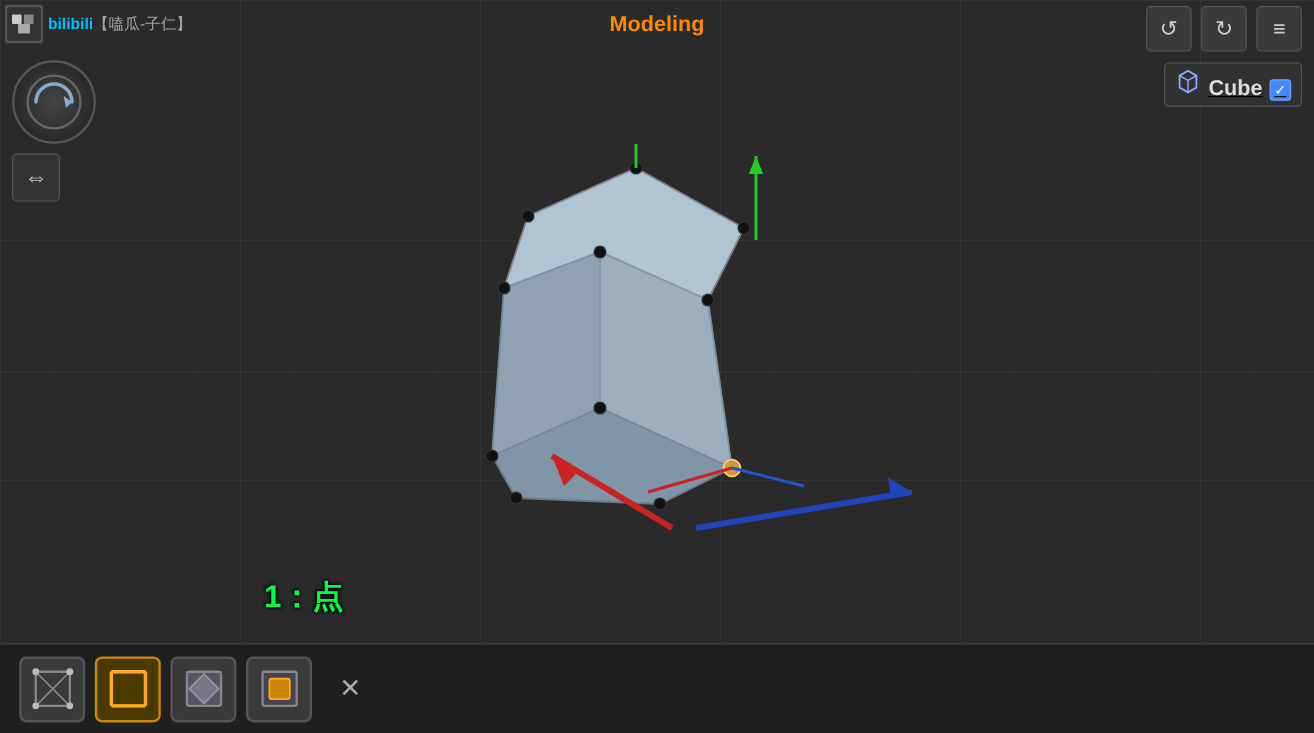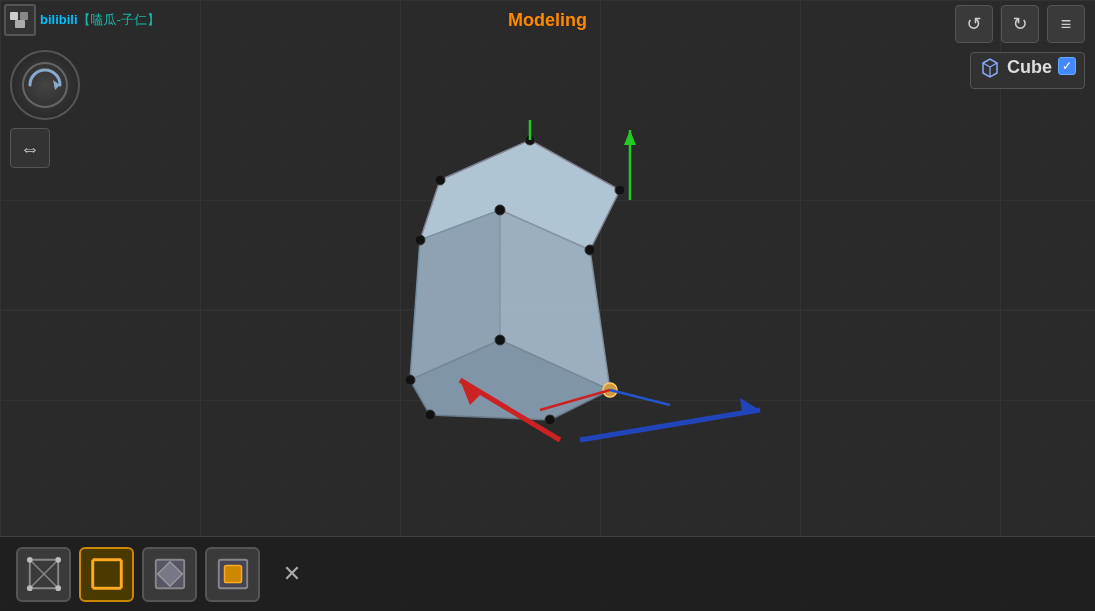--- a/index.html
+++ b/index.html
@@ -96,24 +96,25 @@
 
     
     .object-panel {
       position: absolute;
       top: 52px;
       right: 10px;
       background: rgba(50,50,50,0.85);
       border: 1px solid #555;
       border-radius: 4px;
       display: flex;
-      align-items: flex-start;
+      align-items: flex-end;
       gap: 6px;
       padding: 4px 8px;
       z-index: 20;
+      text-decoration: underline;
     }
 
     .object-name {
       color: #dddddd;
       font-size: 18px;
       font-weight: bold;
     }
 
     .object-checkbox {
       width: 18px;
@@ -237,21 +238,21 @@
     }
 
     
     .bili-text {
       color: #00bfff;
       font-size: 13px;
       font-weight: bold;
     }
 
     .channel-text {
-      color: #14b8a6;
+      color: #a3a3a3;
       font-size: 13px;
       text-align: center;
     }
 
     
     .grid-svg {
       position: absolute;
       top: 0; left: 0;
       width: 100%;
       height: 100%;
@@ -375,20 +376,21 @@
       <path d="M 10 25 A 15 15 0 0 1 40 25" fill="none" stroke="#88aacc" stroke-width="3" stroke-linecap="round"></path>
       <polygon points="40,25 33,20 35,30" fill="#88aacc"></polygon>
     </svg>
   </div>
   <div class="nav-arrow">
     <span>⇔</span>
   </div>
 </div>
 
 <div class="annotation-overlay">
+  <div class="annotation-title">1：点</div>
 </div>
 
 <div class="bottom-toolbar">
 
   <div class="tool-btn">
     <svg width="38" height="38" viewBox="0 0 38 38">
       <rect x="4" y="4" width="30" height="30" fill="none" stroke="#888" stroke-width="2" rx="2"></rect>
       <line x1="4" y1="4" x2="34" y2="34" stroke="#888" stroke-width="1.5"></line>
       <line x1="4" y1="34" x2="34" y2="4" stroke="#888" stroke-width="1.5"></line>
       <circle cx="4" cy="4" r="3" fill="#bbb"></circle>

